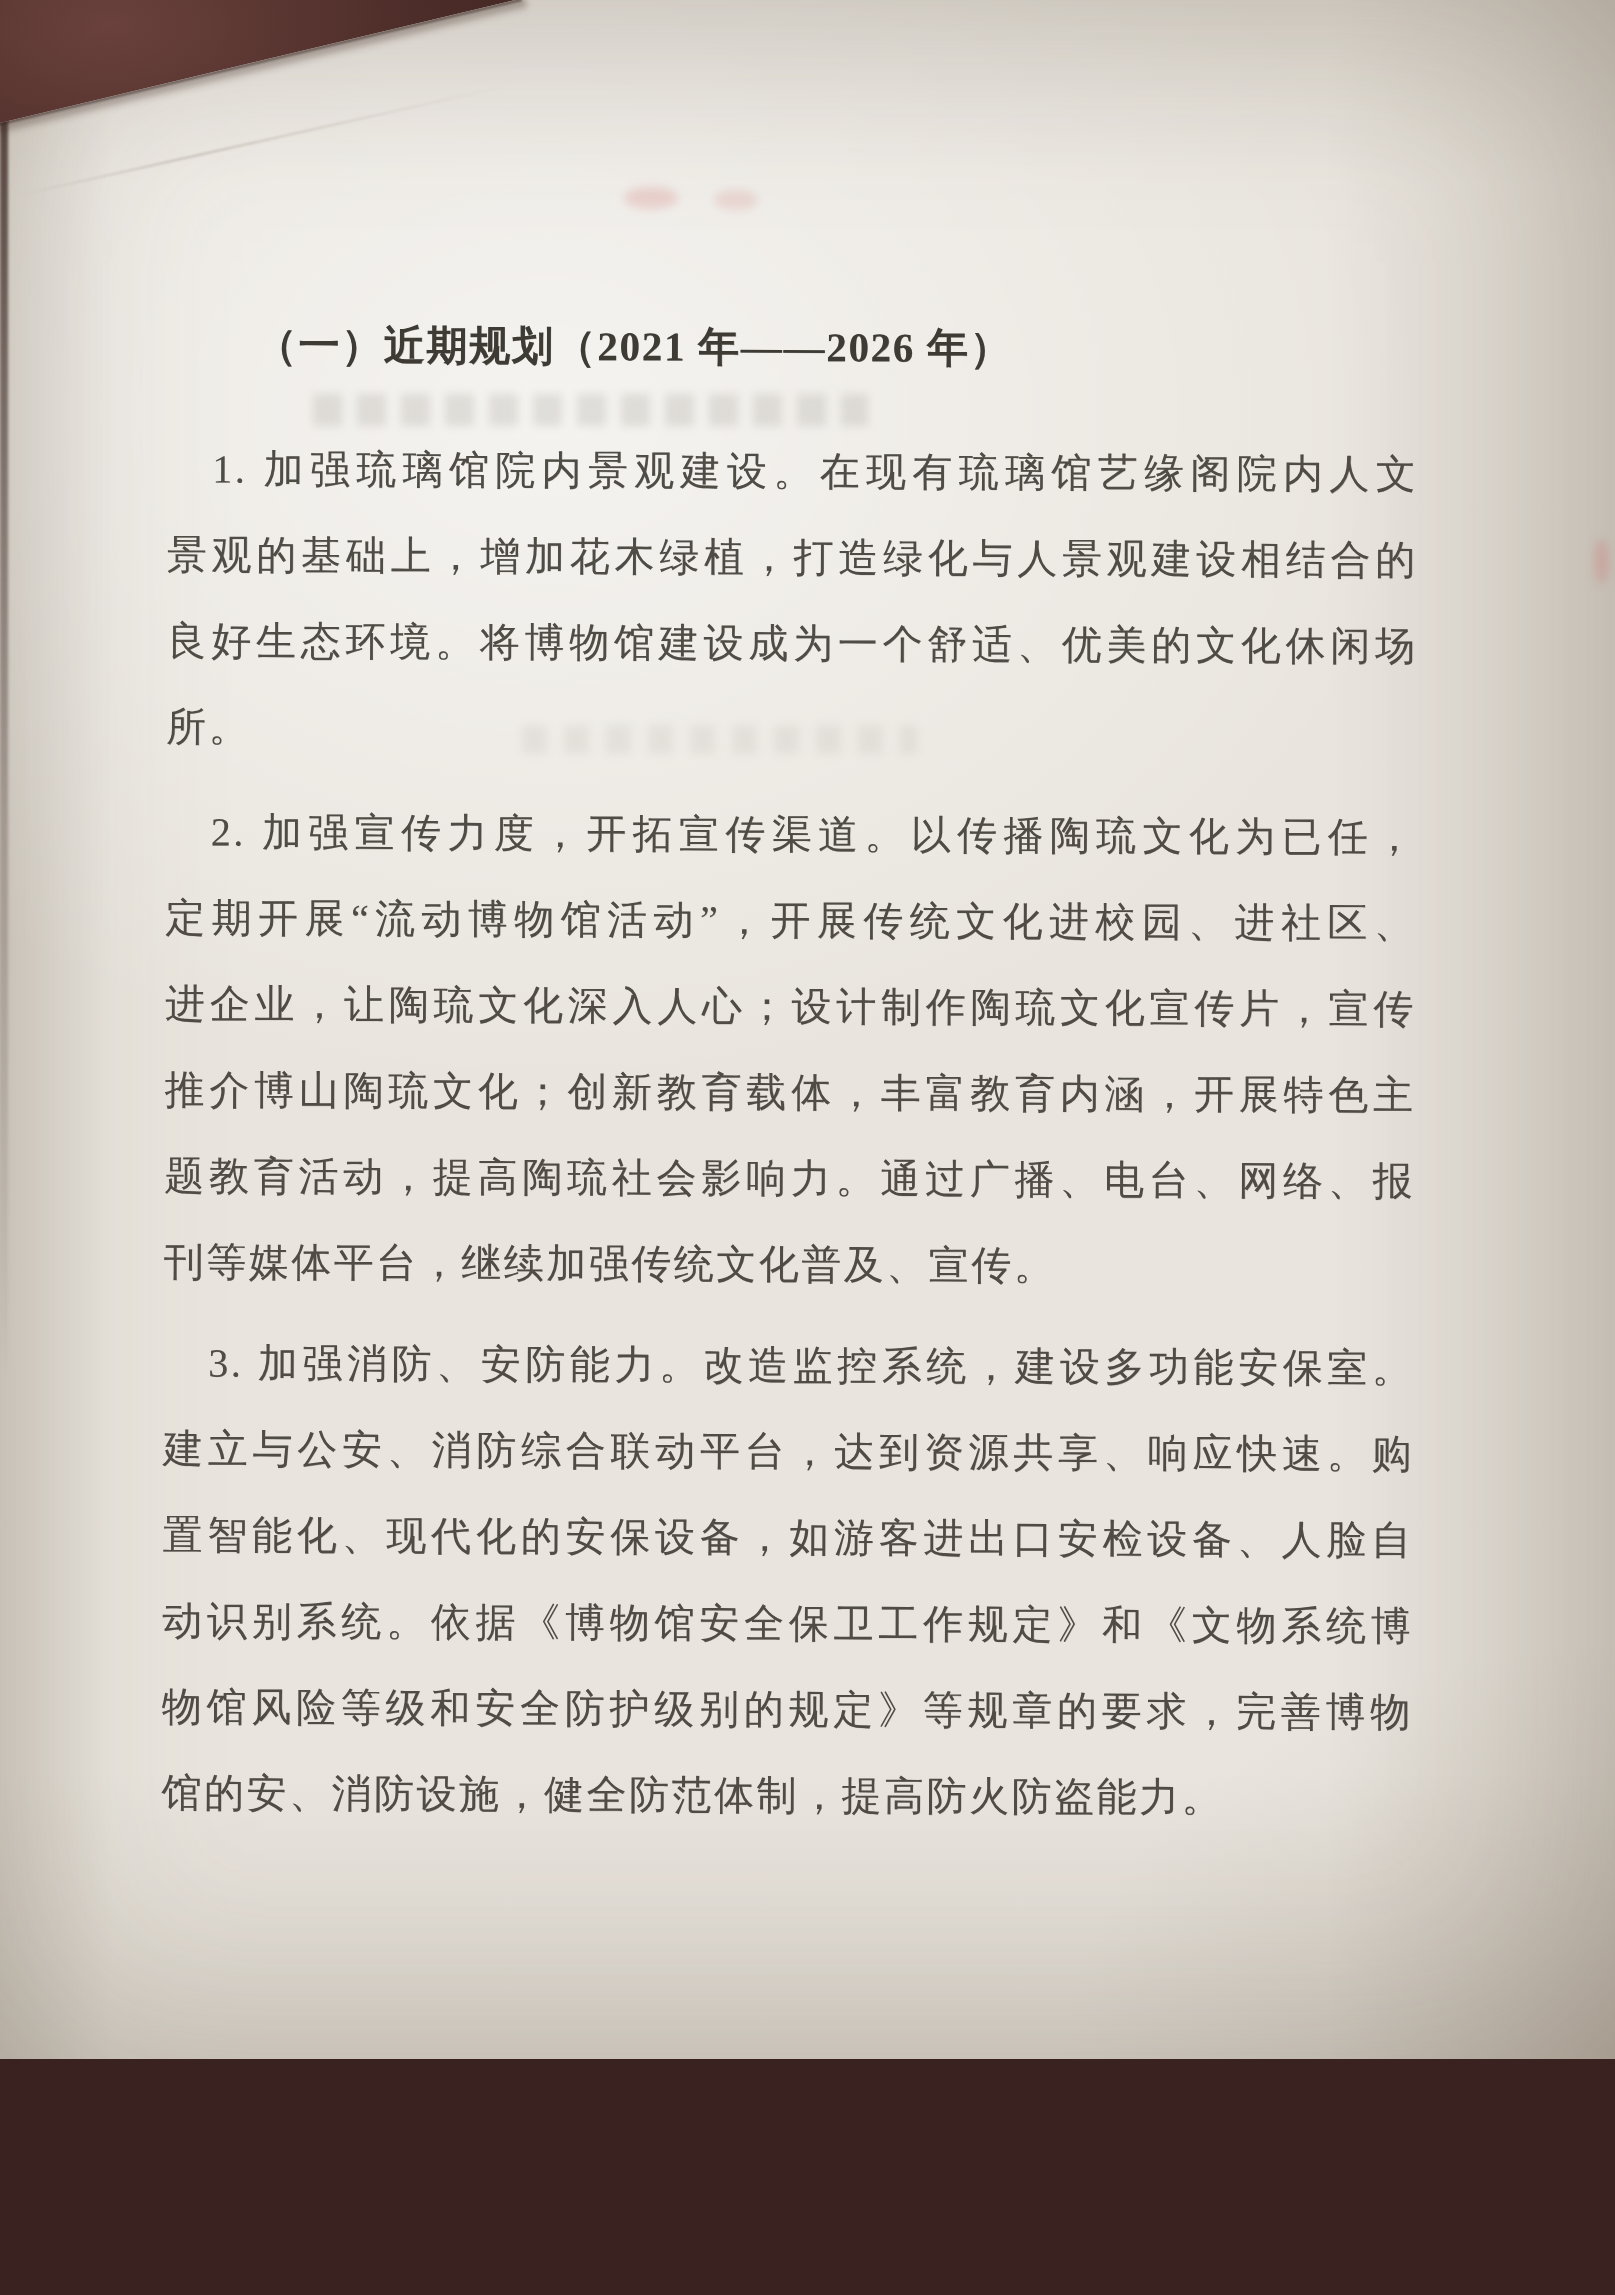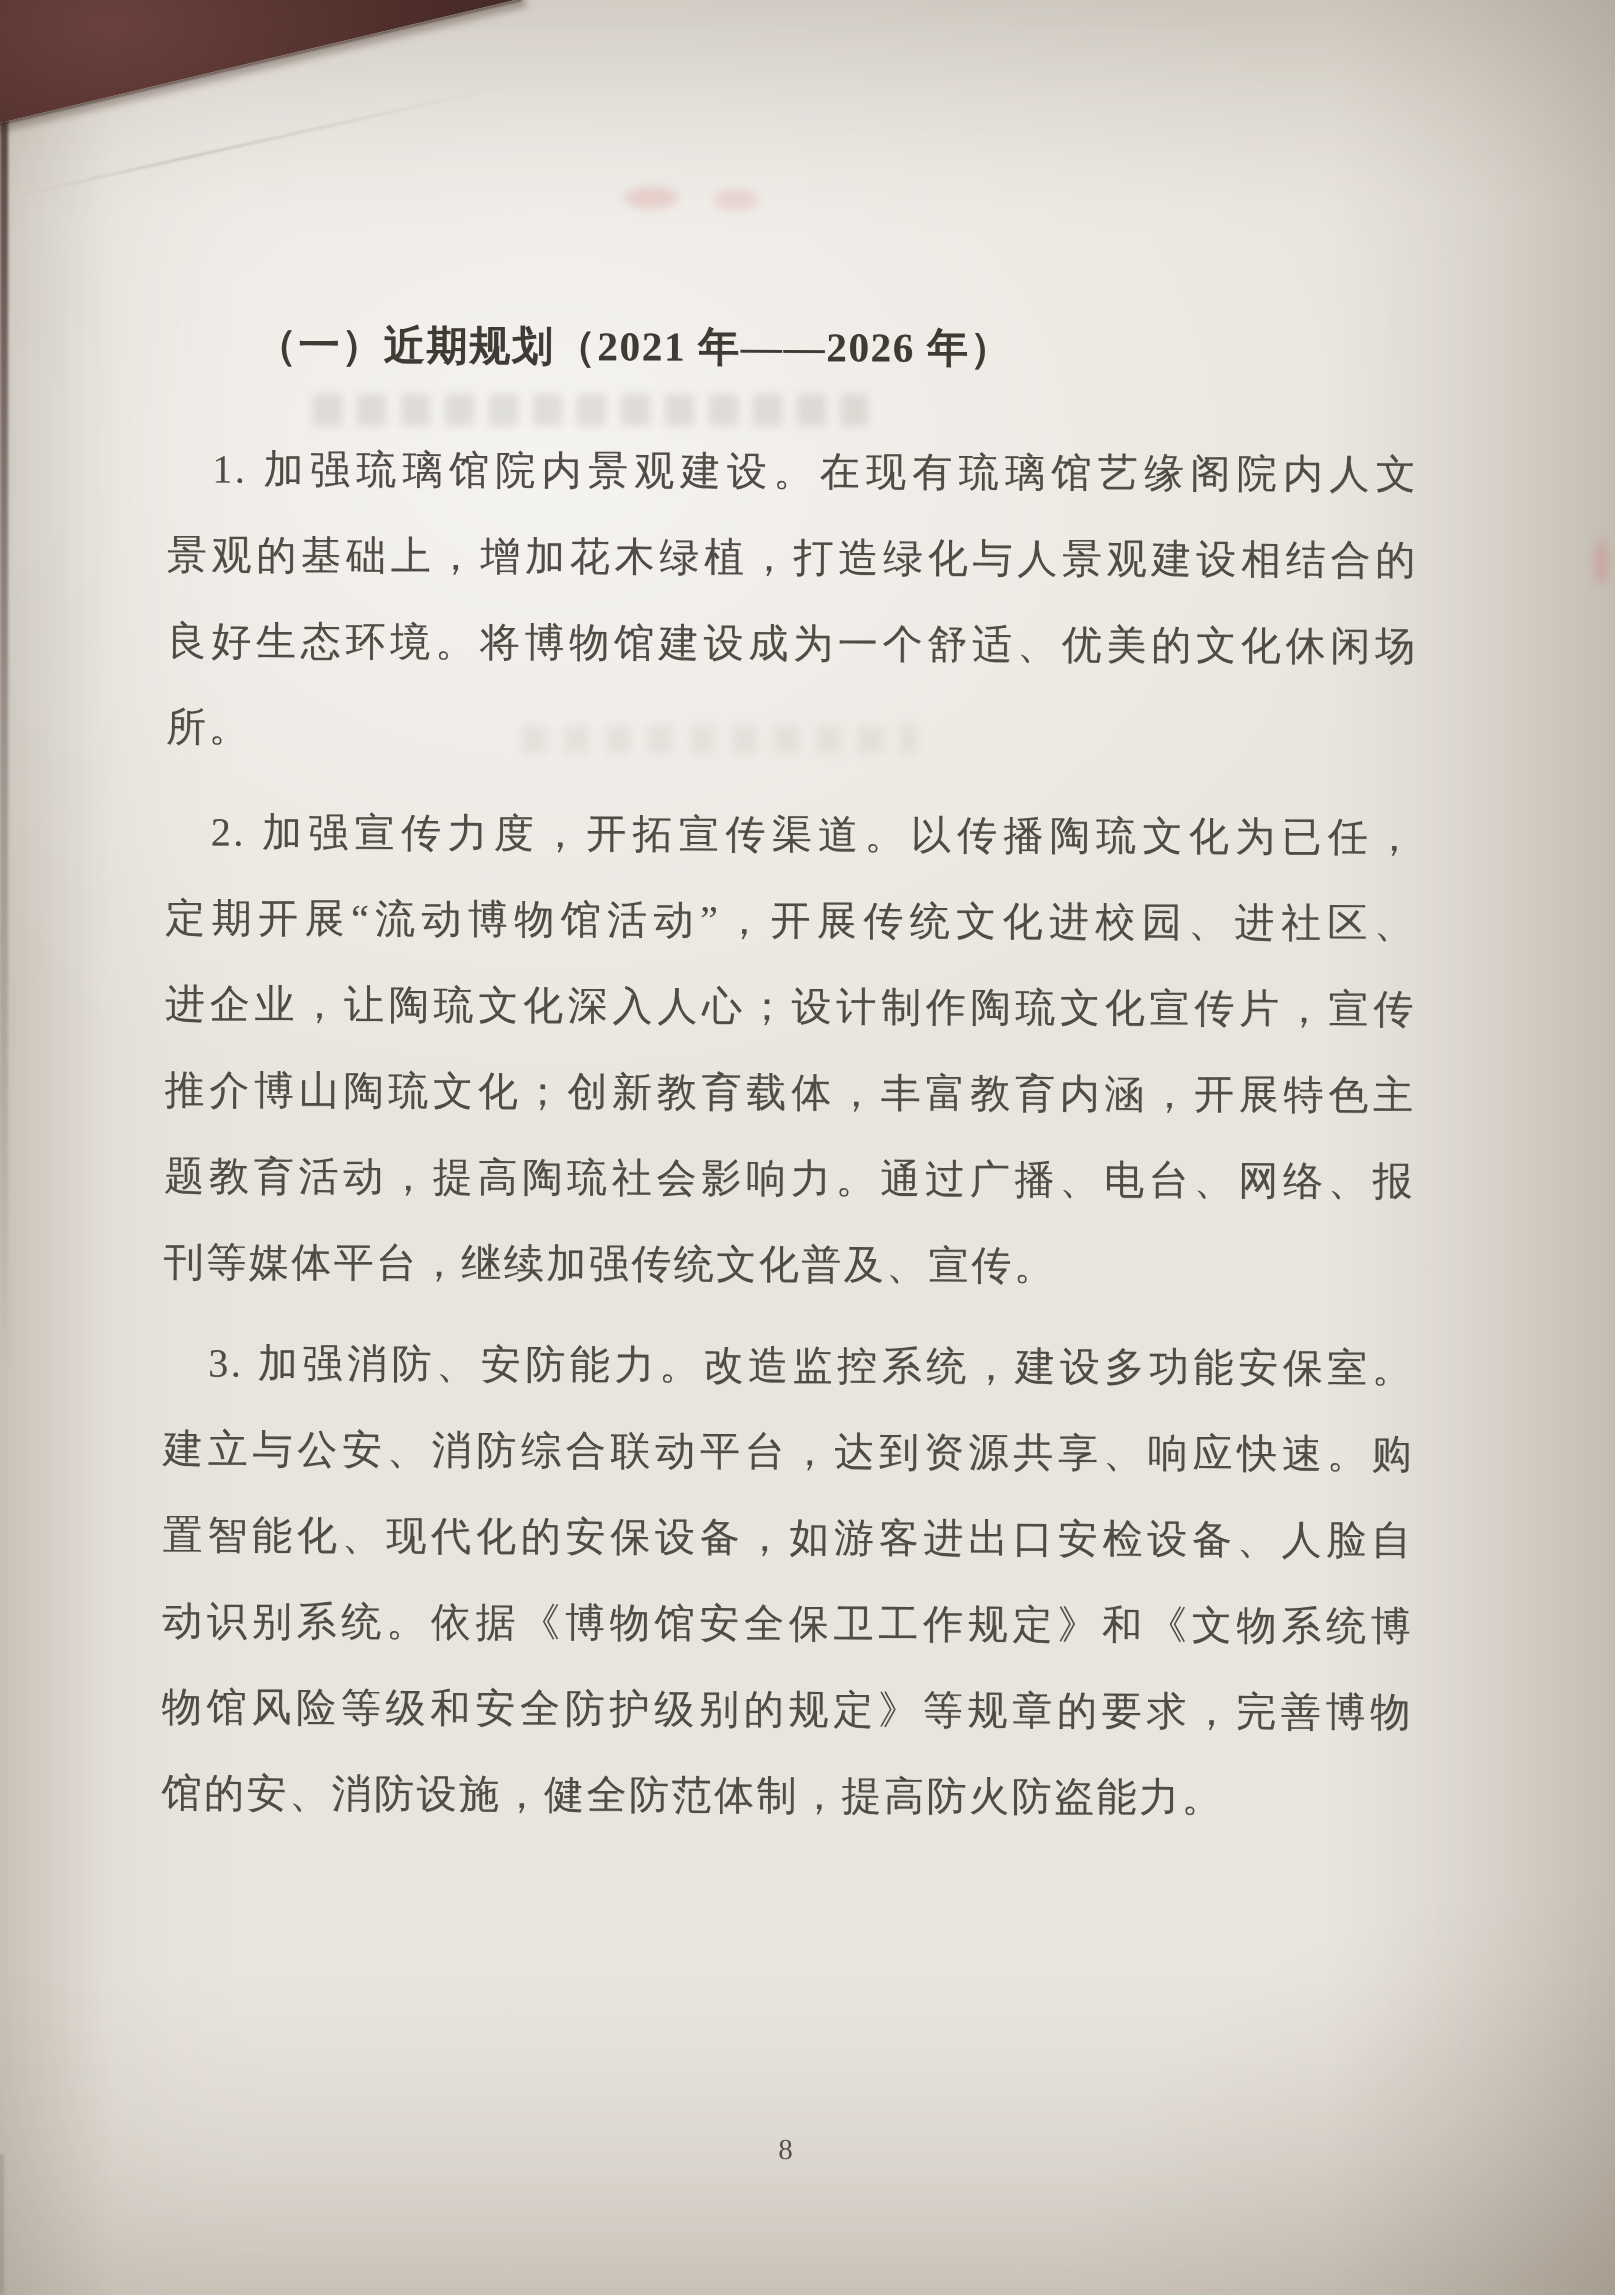--- a/index.html
+++ b/index.html
@@ -4,21 +4,21 @@
 <style>
   html, body {
     margin: 0; padding: 0;
     width: 1616px; height: 2295px;
     overflow: hidden;
     background: #3a2220;
     font-family: "Liberation Serif", "DejaVu Serif", serif;
   }
   .photo {
     position: absolute; inset: 0;
-    width: 1616px; height: 2295px;
+    width: 1616px; height: 2059px;
     overflow: hidden;
     
     background: radial-gradient(757px 438px at 109px 25px, #6a413c 0%, #4a2b27 45%, #35201e 100%);
   }
   
   .paper {
     position: absolute; inset: 0;
     clip-path: polygon(0px 123px, 515px 0px, 1616px 0px, 1616px 2295px, 0px 2295px);
     background:
       radial-gradient(1430px 1094px at 34% 20%, rgba(255,255,255,0.55) 0%, rgba(255,255,255,0) 62%),

